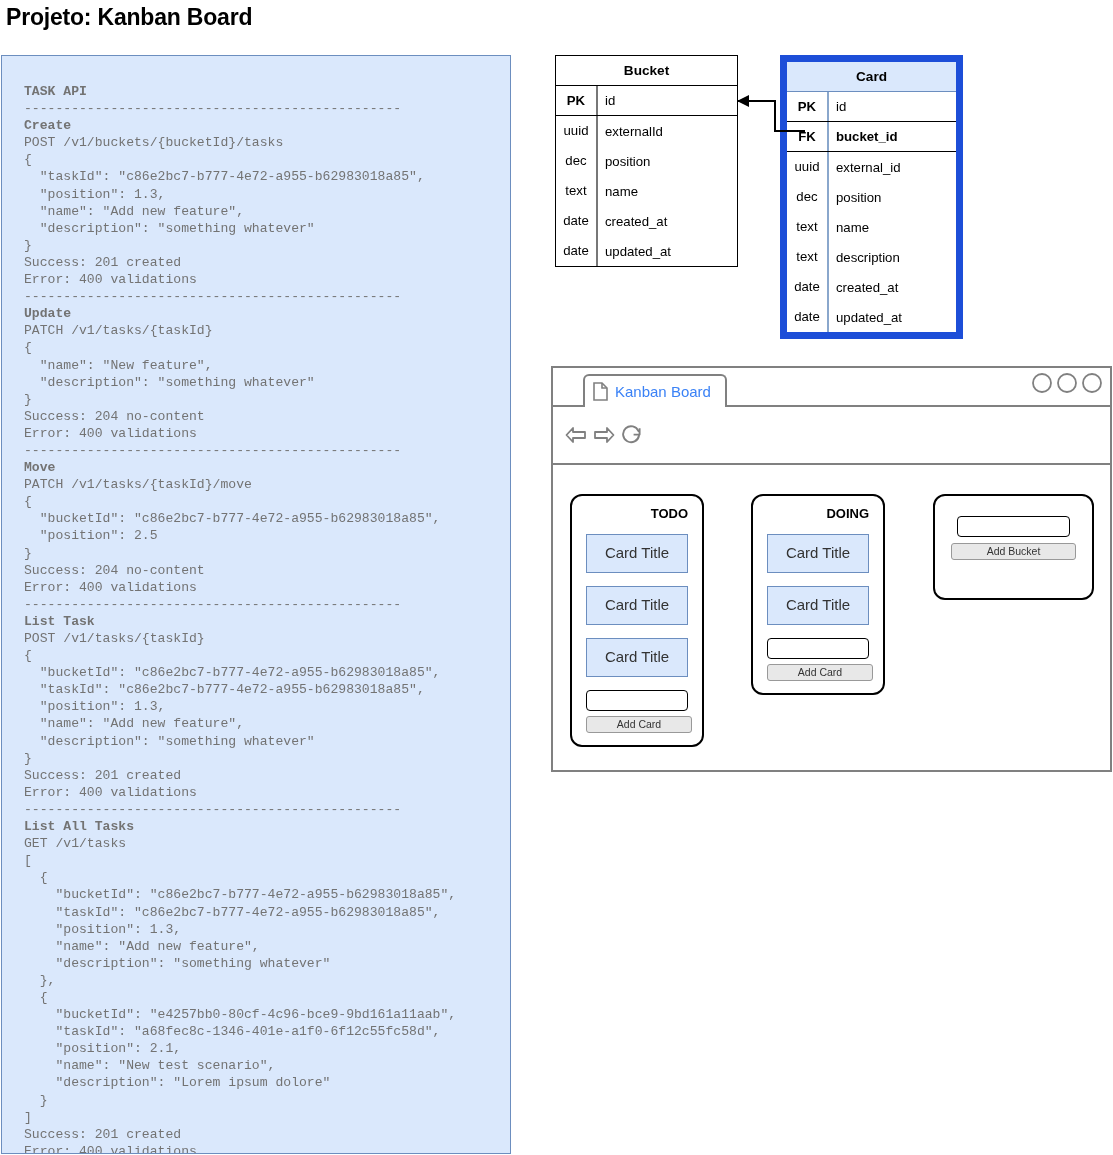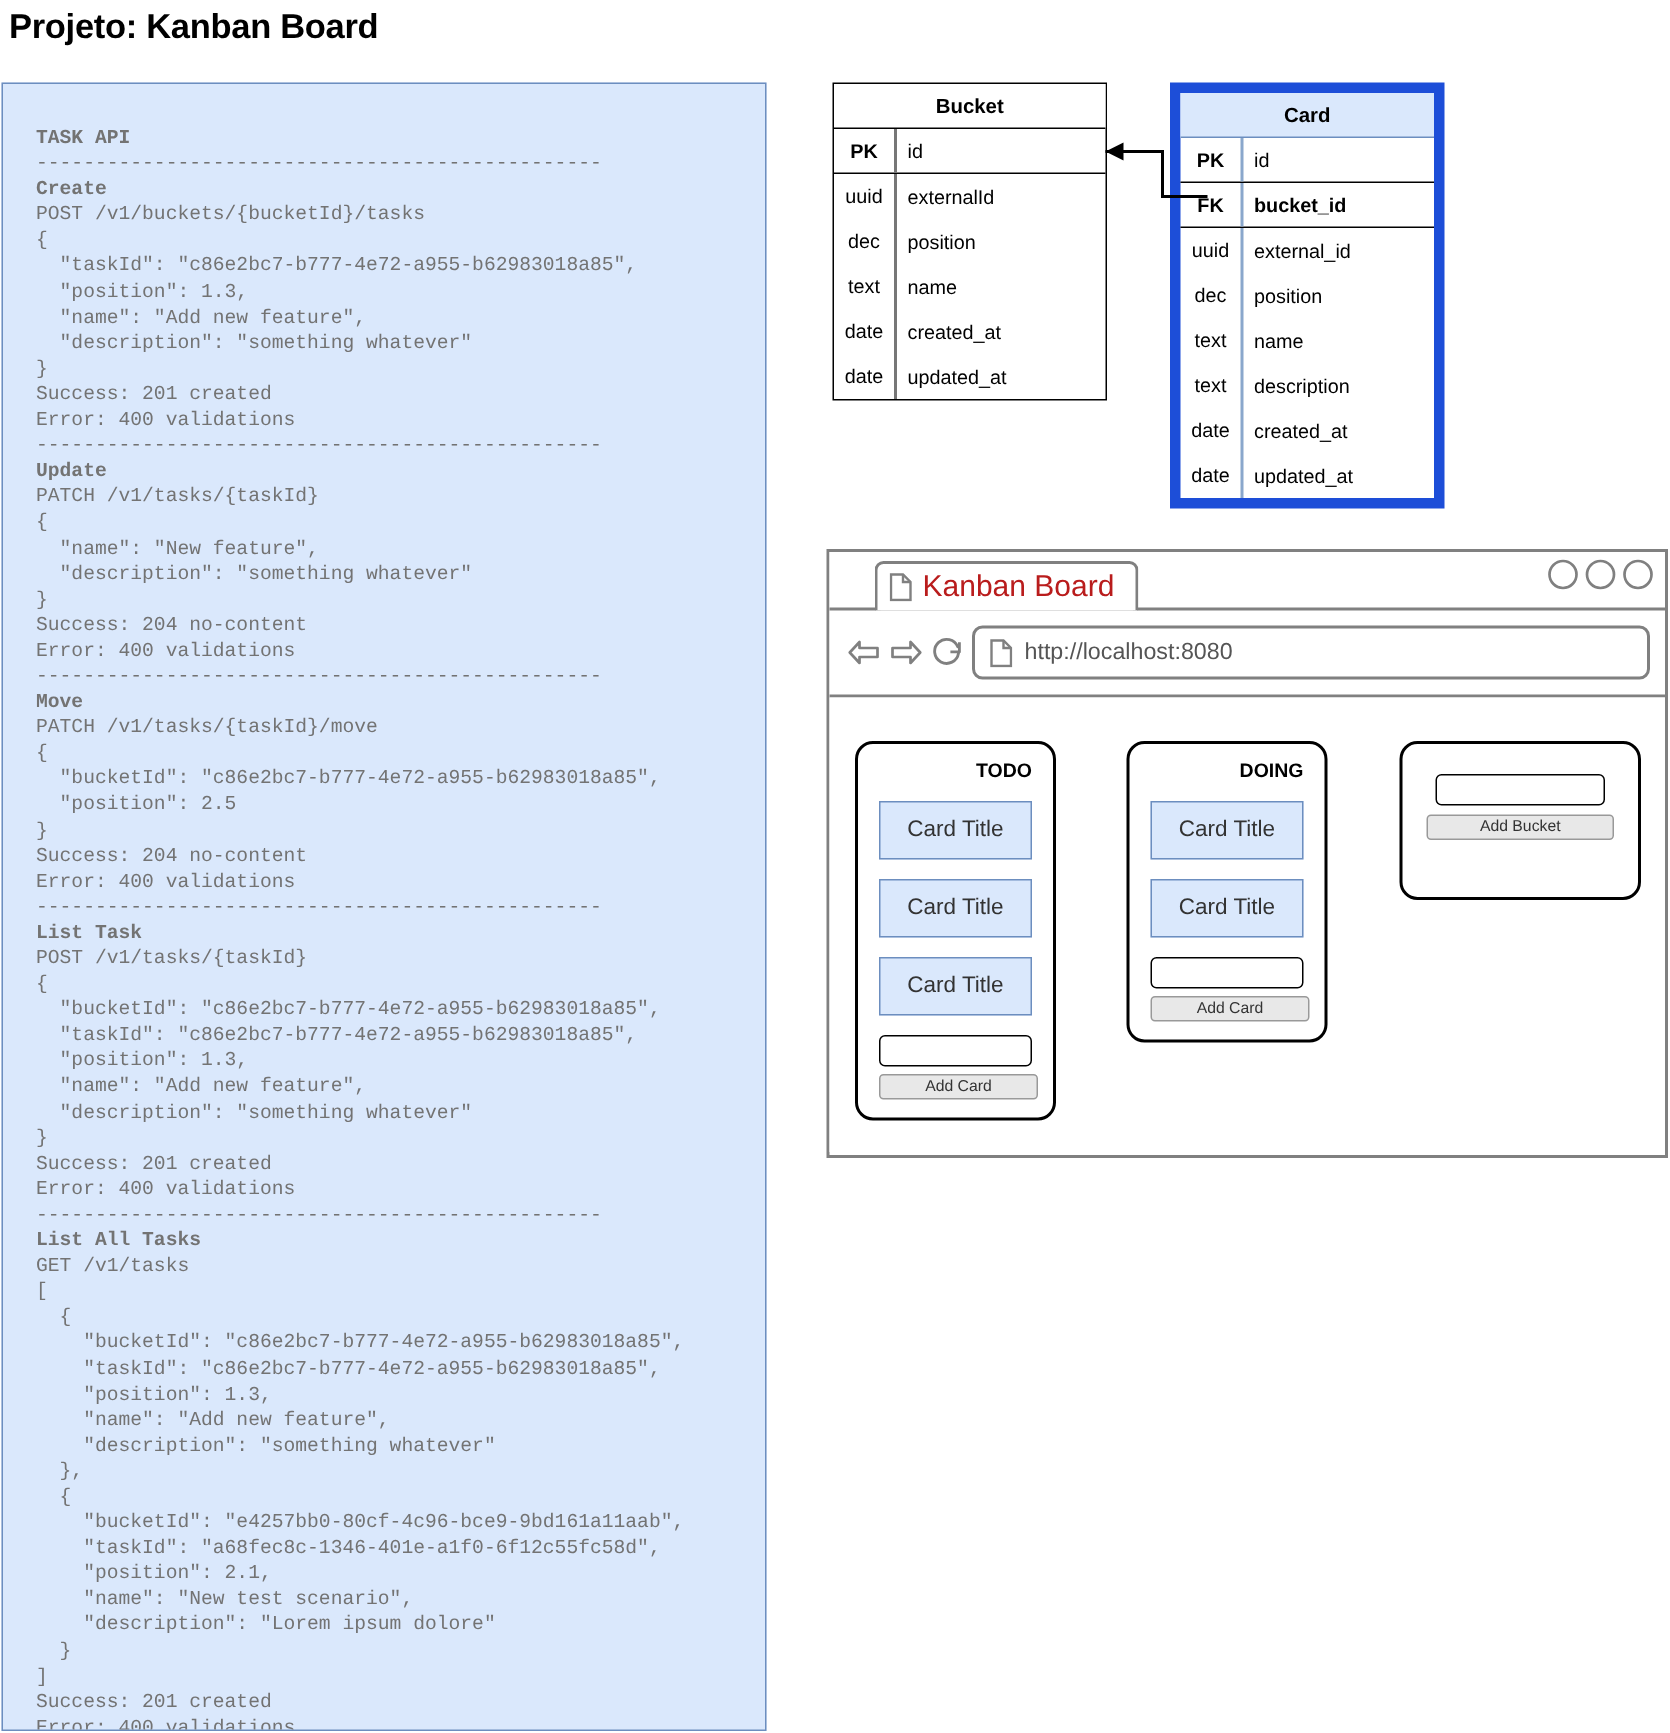--- a/index.html
+++ b/index.html
@@ -129,21 +129,21 @@
     box-sizing: border-box;
     border: 2px solid #808080;
     border-bottom: none;
     border-radius: 6px 6px 0 0;
     background: #ffffff;
     padding: 0 14px 0 8px;
     display: flex;
     align-items: center;
     gap: 7px;
   }
-  #browser-tab .tab-label { font-size: 20px; color: #b91c1c; white-space: nowrap; }
+  #browser-tab .tab-label { font-size: 15px; color: #3b82f6; white-space: nowrap; }
   #window-controls {
     position: absolute;
     right: 7px;
     top: 4px;
     display: flex;
     gap: 3px;
   }
   #browser-urlbar {
     height: 58px;
     box-sizing: border-box;
@@ -337,27 +337,20 @@
     <svg width="22" height="20" viewBox="0 0 22 20">
       <path d="M8,3 L8,7 L20,7 L20,13 L8,13 L8,17 L1.5,10 Z" class="gray-stroke" stroke-width="1.8" stroke-linejoin="round"></path>
     </svg>
     <svg width="22" height="20" viewBox="0 0 22 20">
       <path d="M14,3 L14,7 L2,7 L2,13 L14,13 L14,17 L20.5,10 Z" class="gray-stroke" stroke-width="1.8" stroke-linejoin="round"></path>
     </svg>
     <svg width="21" height="21" viewBox="0 0 21 21">
       <path d="M17.5,6.2 A8,8 0 1 0 18,10.5" class="gray-stroke" stroke-width="1.9" stroke-linecap="round"></path>
       <path d="M18.6,3.2 L18.6,9.6 L12.6,9.6" class="gray-stroke" stroke-width="1.9" stroke-linejoin="round"></path>
     </svg>
-    <div id="url-field">
-      <svg width="15" height="19" viewBox="0 0 15 19">
-        <path d="M1,1 L9,1 L14,6 L14,18 L1,18 Z" class="gray-stroke" stroke-width="1.6"></path>
-        <path d="M9,1 L9,6 L14,6" class="gray-stroke" stroke-width="1.6"></path>
-      </svg>
-      <span class="url-text">http://localhost:8080</span>
-    </div>
   </div>
 
   <div id="browser-content">
 
     <div class="kanban-col" id="col-todo">
       <div class="col-title">TODO</div>
       <div class="col-cards">
           <div class="kanban-card">Card Title</div>
           <div class="kanban-card">Card Title</div>
           <div class="kanban-card">Card Title</div>

